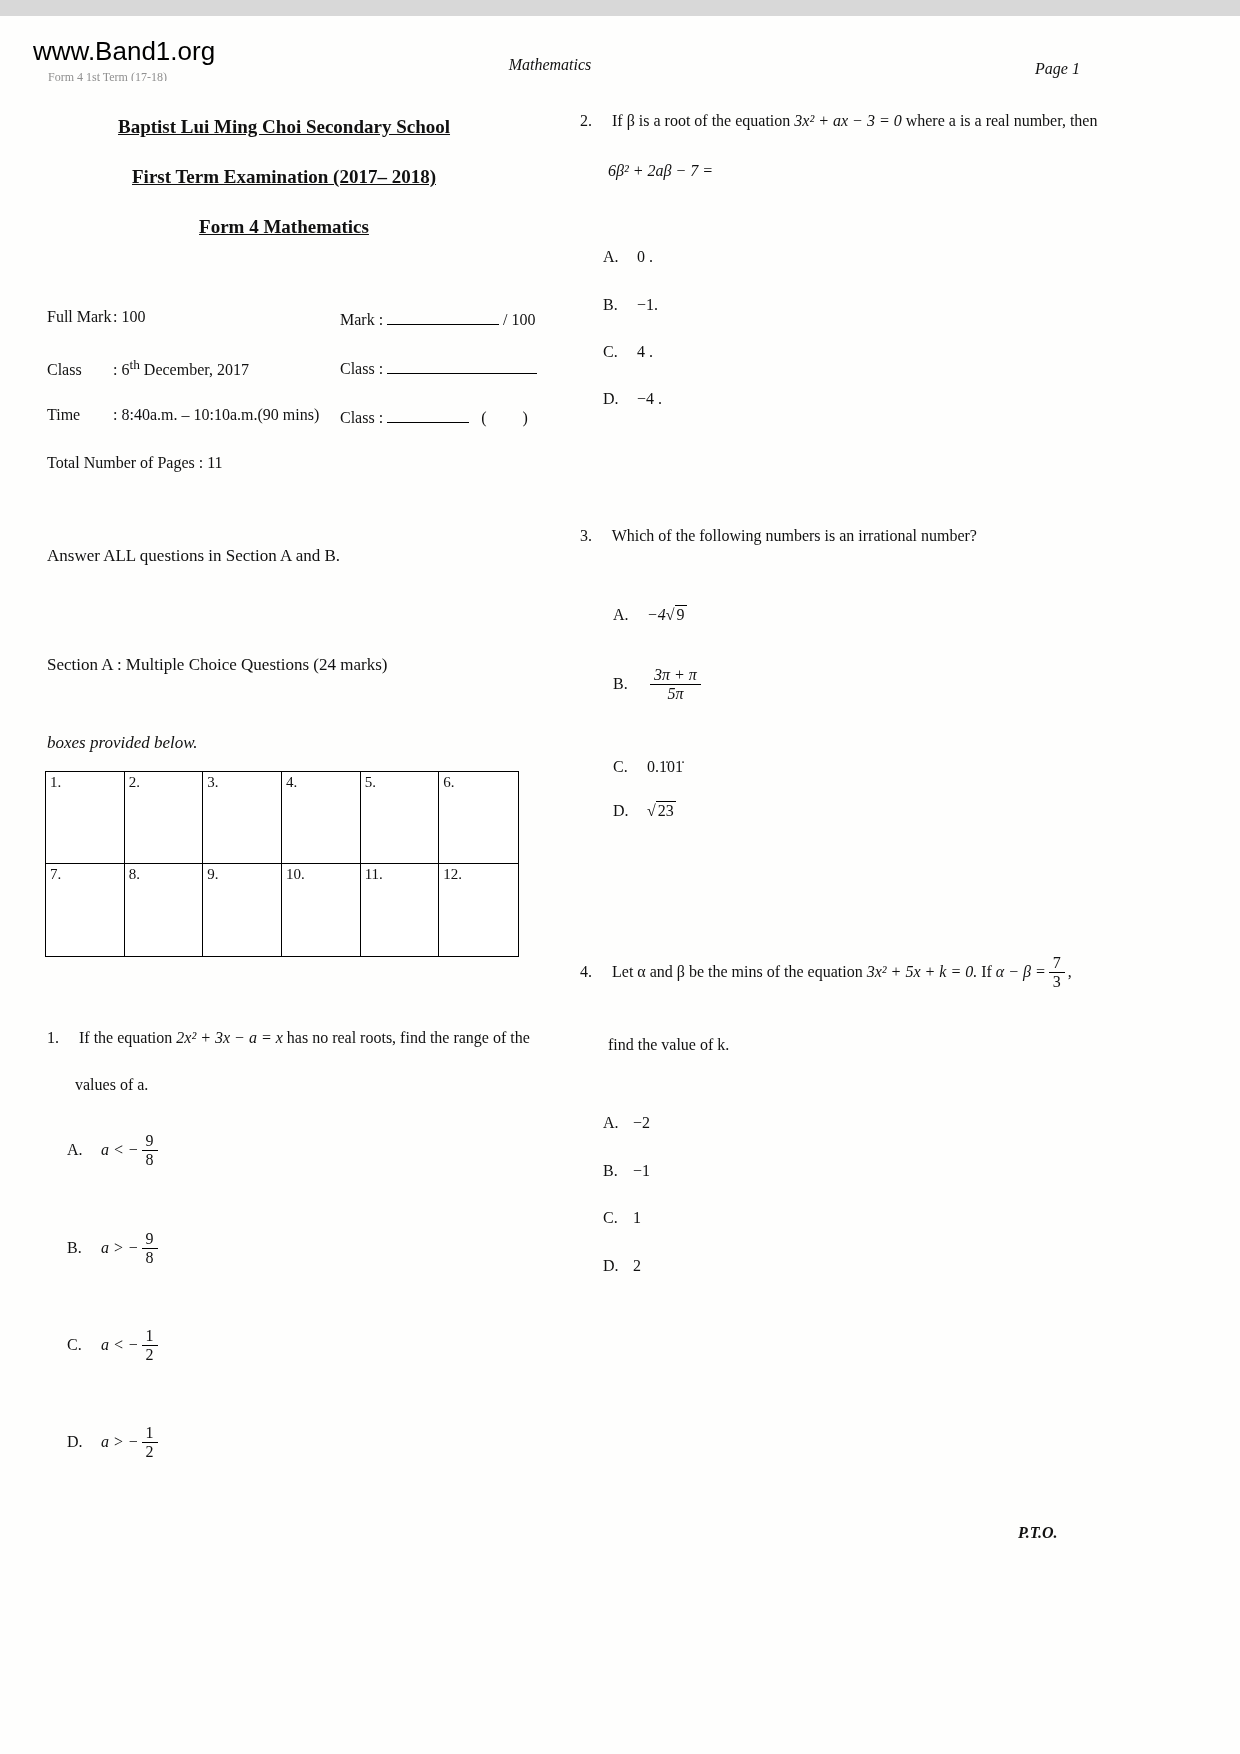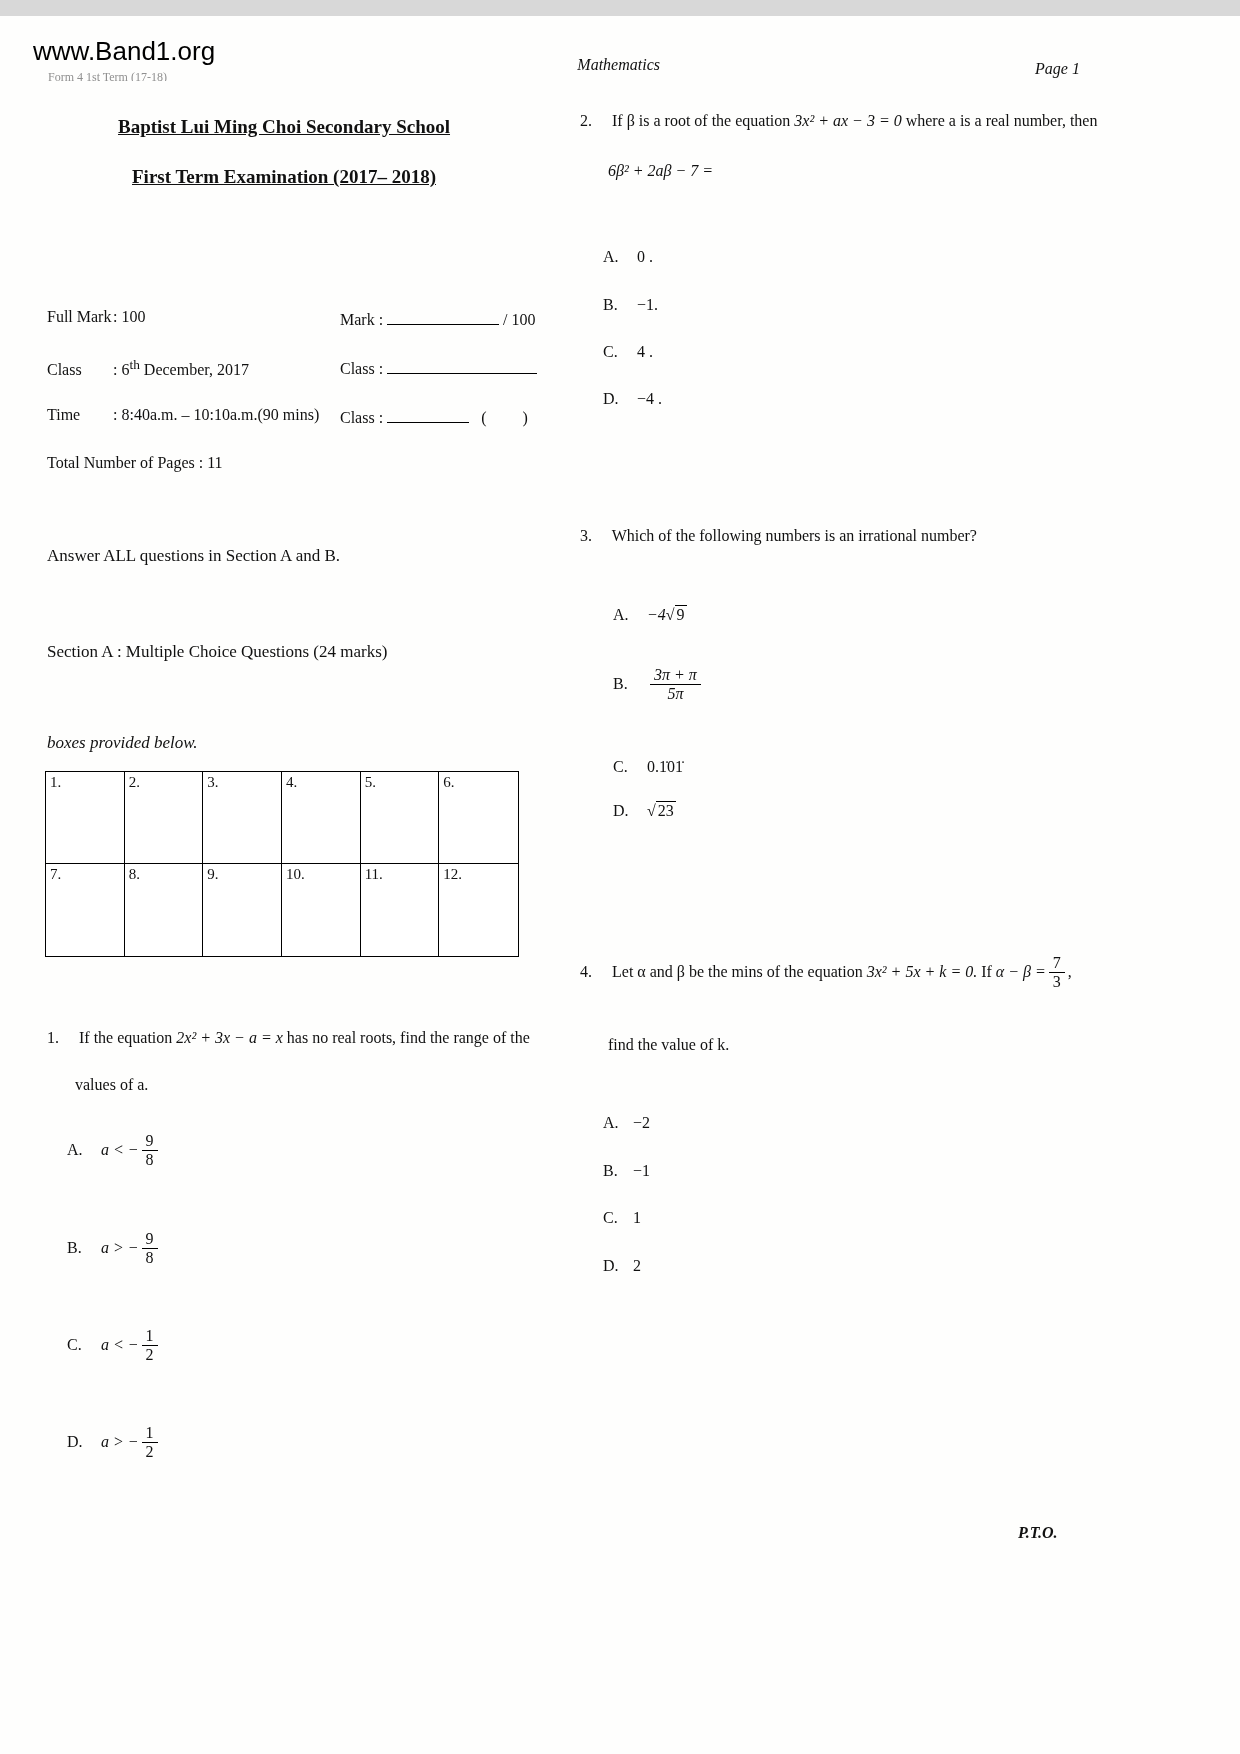--- a/index.html
+++ b/index.html
@@ -11,21 +11,21 @@
     font-family:"Liberation Serif", serif;font-size:16px;
     overflow:hidden;
     padding-left:16px;
   }
   .abs{position:absolute;white-space:nowrap}
   .bold{font-weight:normal}
   .ital{font-style:italic}
   .math{font-style:italic}
   .watermark{left:33px;top:20px;font-family:"Liberation Sans",sans-serif;font-size:26px;color:#000}
   .faint-header{left:48px;top:54px;font-size:12px;color:#8f8f8f;height:11px;overflow:hidden}
-  .hdr-center{left:440px;top:40px;width:220px;text-align:right;font-style:italic;font-size:16px}
+  .hdr-center{left:440px;top:40px;width:220px;text-align:center;font-style:italic;font-size:16px}
   .hdr-right{left:1035px;top:44px;font-style:italic;font-size:16px}
 
   .title-wrap{left:45px;top:100px;width:478px;text-align:center}
   .title-line{font-weight:bold;font-size:19px;text-decoration:underline;margin-bottom:28px}
 
   .info-row{left:47px;width:480px}
   .info-label{display:inline-block;width:66px}
   .right-part{position:absolute;left:293px;top:0}
   .blank{display:inline-block;border-bottom:1.4px solid #000;height:1em;vertical-align:baseline}
 
@@ -53,20 +53,21 @@
 <div class="page">
 
   <div class="abs watermark">www.Band1.org</div>
   <div class="abs faint-header">Form 4 1st Term (17-18)</div>
   <div class="abs hdr-center">Mathematics</div>
   <div class="abs hdr-right">Page 1</div>
 
   <div class="abs title-wrap" style="white-space:normal">
     <div class="title-line">Baptist Lui Ming Choi Secondary School</div>
     <div class="title-line">First Term Examination (2017– 2018)</div>
+    <div class="title-line">Form 4 Mathematics</div>
   </div>
 
   <div class="abs info-row" style="top:292px">
     <span class="info-label">Full Mark</span><span>: 100</span>
     <span class="right-part">
       <span class="bold">Mark :</span>
       <span class="blank" style="width:112px"></span>
       <span class="bold">/ 100</span>
     </span>
   </div>
@@ -86,21 +87,21 @@
       <span class="blank" style="width:82px"></span>
       <span style="margin-left:8px">(&nbsp;&nbsp;&nbsp;&nbsp;&nbsp;&nbsp;&nbsp;&nbsp;&nbsp;)</span>
     </span>
   </div>
 
   <div class="abs info-row" style="top:438px">
     <span>Total Number of Pages : 11</span>
   </div>
 
   <div class="abs bold" style="left:47px;top:530px;font-size:17px">Answer ALL questions in Section A and B.</div>
-  <div class="abs bold" style="left:47px;top:626px;font-size:17px">Section A : Multiple Choice Questions (24 marks)</div>
+  <div class="abs bold" style="left:47px;top:639px;font-size:17px">Section A : Multiple Choice Questions (24 marks)</div>
   <div class="abs ital" style="left:47px;top:717px;font-size:17px">boxes provided below.</div>
 
   <div class="answer-table">
     <div class="answer-cell"><span>1.</span></div>
     <div class="answer-cell"><span>2.</span></div>
     <div class="answer-cell"><span>3.</span></div>
     <div class="answer-cell"><span>4.</span></div>
     <div class="answer-cell"><span>5.</span></div>
     <div class="answer-cell"><span>6.</span></div>
     <div class="answer-cell"><span>7.</span></div>

